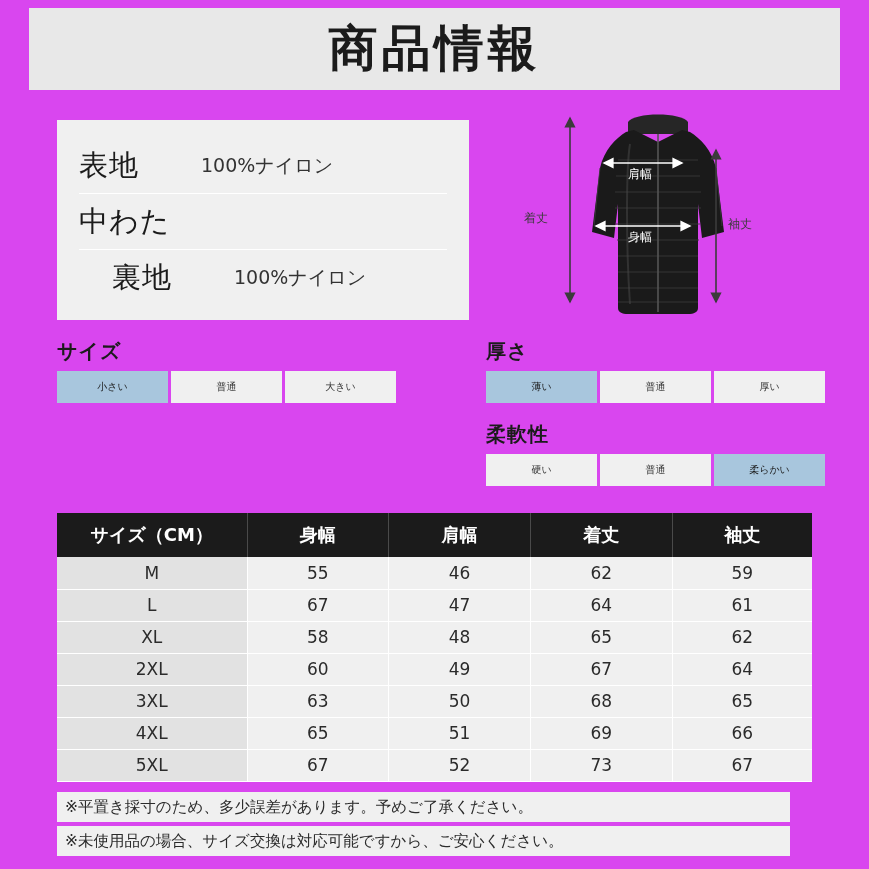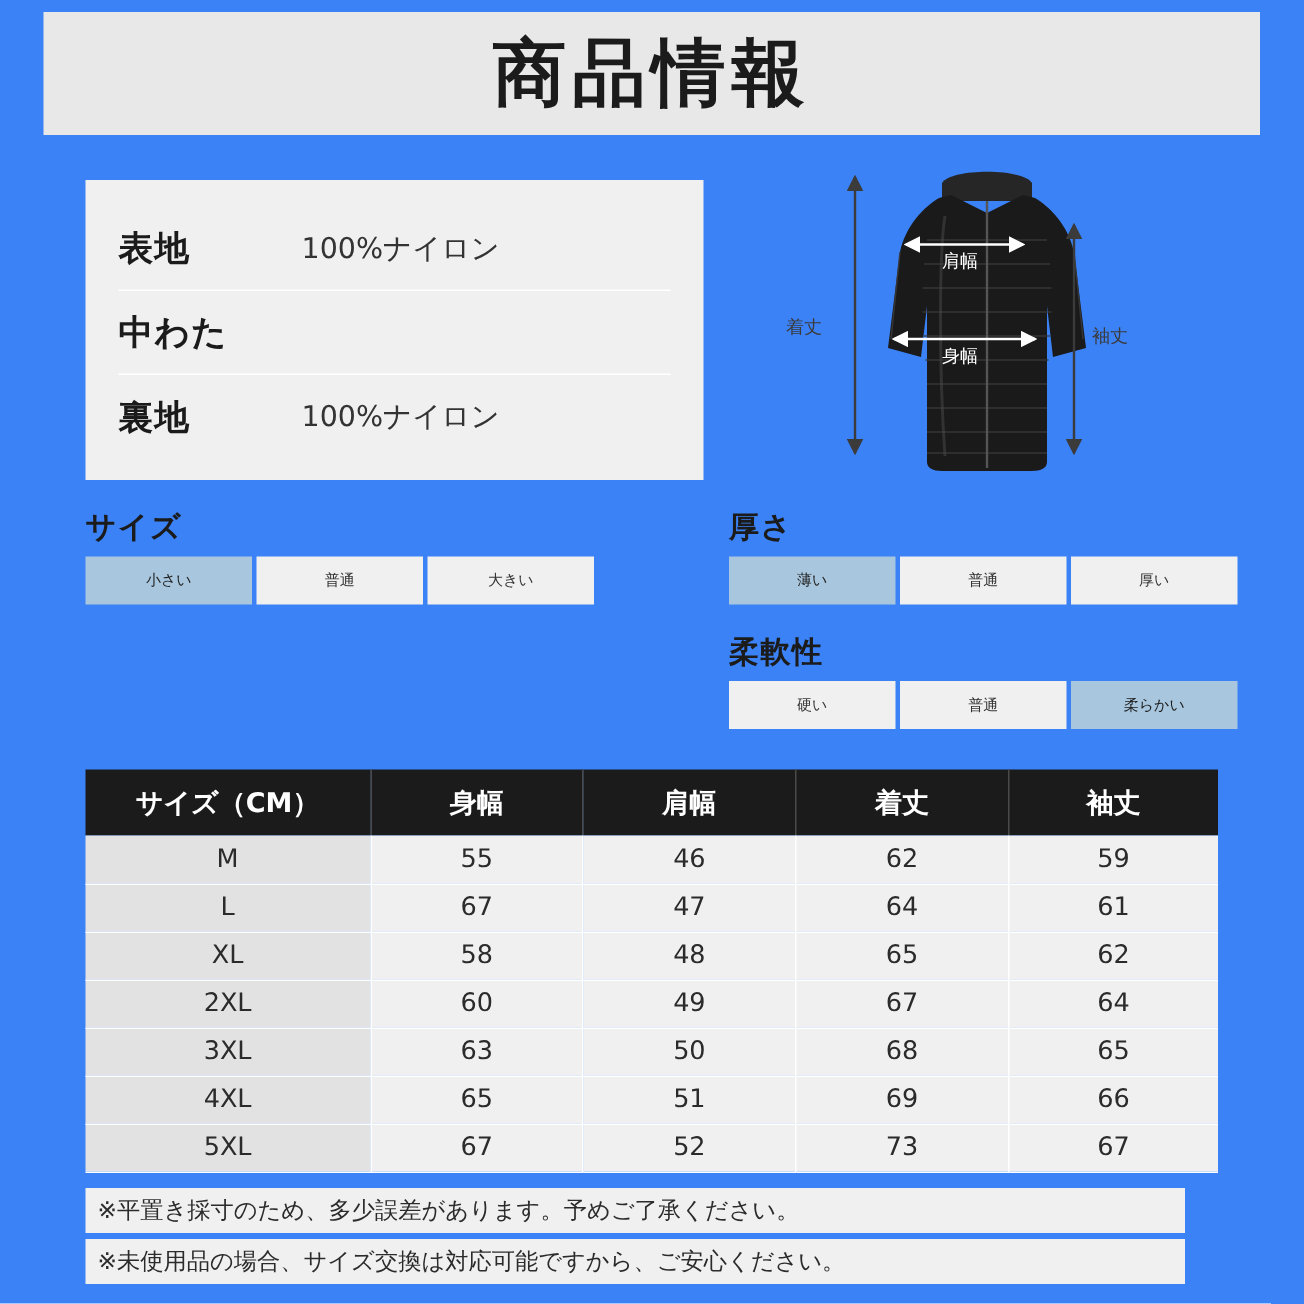--- a/index.html
+++ b/index.html
@@ -4,21 +4,21 @@
 <style>
   * { box-sizing: border-box; margin: 0; padding: 0; }
   html, body {
     width: 869px; height: 869px;
     background: #ffffff;
     font-family: "DejaVu Sans", "Liberation Sans", sans-serif;
   }
   .page {
     position: relative;
     width: 869px; height: 869px;
-    background: #3b82f6;
+    background: #d946ef;
     overflow: hidden;
   }
   
   .header {
     position: absolute;
     left: 29px; top: 8px;
     width: 811px; height: 82px;
     background: #e8e8e8;
     display: flex; align-items: center; justify-content: center;
   }
@@ -36,25 +36,25 @@
     width: 412px; height: 200px;
     background: #f0f0f0;
     padding: 18px 22px;
   }
   .mat-row {
     display: flex;
     align-items: center;
     height: 56px;
     border-bottom: 1px solid #ffffff;
   }
-  .mat-row:last-child { border-bottom: none; }
+  .mat-row:last-child { border-bottom: none; margin-left: 33px; }
   .mat-label {
     width: 122px;
-    font-size: 23px;
-    font-weight: bold;
+    font-size: 29px;
+    font-weight: normal;
     color: #1b1b1b;
     letter-spacing: 1px;
   }
   .mat-value {
     font-size: 19px;
     color: #333333;
   }
   
   .product-area {
     position: absolute;

